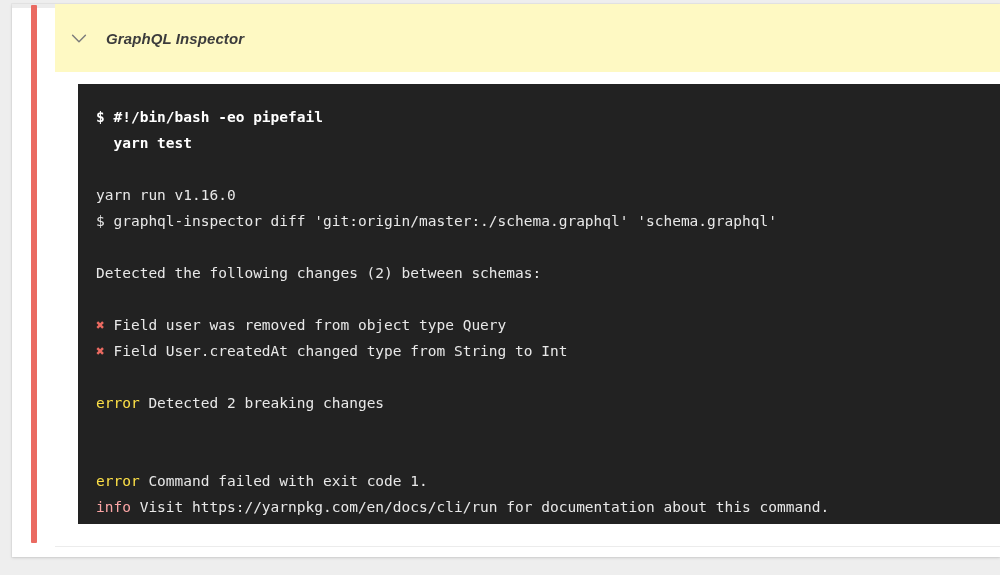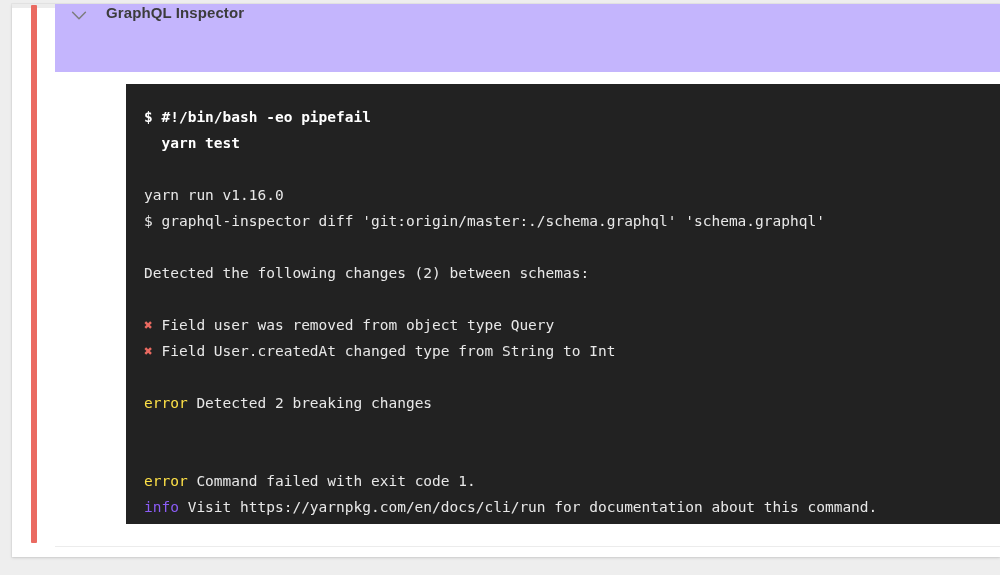--- a/index.html
+++ b/index.html
@@ -45,25 +45,26 @@
   }
 
   
   .step-header {
     position: absolute;
     left: 43px;
     top: 0;
     right: 0;
     height: 68px;
     display: flex;
-    align-items: flex-start;
+    align-items: center;
     padding-left: 13px;
     box-sizing: border-box;
     cursor: pointer;
-    background: #c4b5fd;
+    background: #fef9c3;
+    font-style: italic;
   }
   .chevron {
     width: 22px;
     height: 22px;
     flex: 0 0 22px;
     display: block;
     margin-right: 16px;
     color: #7c7c7c;
   }
   .step-title {
@@ -78,34 +79,33 @@
   .terminal {
     position: absolute;
     left: 66px;
     top: 80px;
     right: 0;
     height: 440px;
     background: #222222;
     overflow: hidden;
     padding: 20px 0 0 18px;
     box-sizing: border-box;
-    margin-left: 48px;
   }
   .term-lines {
     font-family: "DejaVu Sans Mono", "Liberation Mono", monospace;
     font-size: 14.5px;
     line-height: 26px;
     color: #e8e8e8;
     white-space: pre;
   }
   .line { white-space: pre; min-height: 26px; }
   .line.blank { height: 26px; }
   .b { font-weight: bold; color: #ffffff; }
   .err { color: #fde047; }
-  .info { color: #8b5cf6; }
+  .info { color: #fca5a5; }
   .xmark { color: #ea6a61; font-weight: bold; }
 
   
   .card-bottom-rule {
     position: absolute;
     left: 43px;
     right: 0;
     top: 542px;
     height: 1px;
     background: #ececec;

